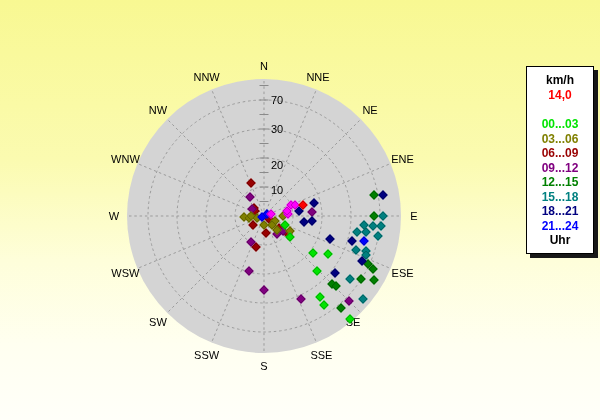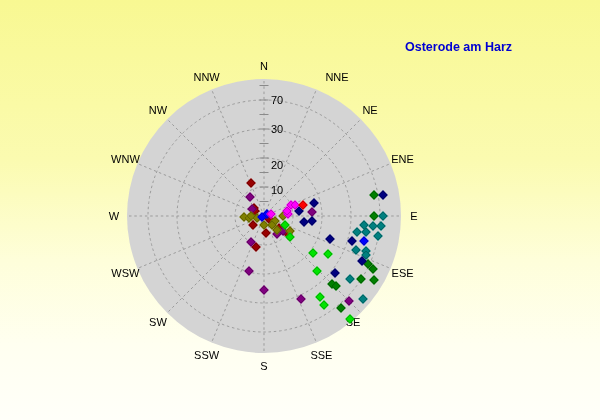--- a/index.html
+++ b/index.html
@@ -23,21 +23,20 @@
   }
   .legend .row{font-size:12px;font-weight:bold;line-height:14.5px;white-space:nowrap;}
   .legend .spacer{height:15px;}
   .summary{position:absolute;left:22px;top:374px;font-size:11.5px;color:#000;white-space:pre;}
   .copyright{position:absolute;left:22px;top:393px;font-size:8.5px;font-weight:bold;color:#0000f0;white-space:pre;}
 </style>
 </head>
 <body>
 
 <div class="screen">
-  <div class="station">Osterode am Harz</div>
 
   <div class="chart" id="chart">
       <svg width="274" height="274">
         <circle cx="137" cy="137" r="137" fill="#d4d4d4"></circle>
         <circle cx="137" cy="137" r="29" fill="none" stroke="#9b9b9b" stroke-dasharray="2.5,2.8"></circle>
         <circle cx="137" cy="137" r="58" fill="none" stroke="#9b9b9b" stroke-dasharray="2.5,2.8"></circle>
         <circle cx="137" cy="137" r="87" fill="none" stroke="#9b9b9b" stroke-dasharray="2.5,2.8"></circle>
         <circle cx="137" cy="137" r="116" fill="none" stroke="#9b9b9b" stroke-dasharray="2.5,2.8"></circle>
         <line x1="137" y1="137" x2="137" y2="0" stroke="#9b9b9b" stroke-dasharray="2.5,2.8"></line>
         <line x1="137" y1="137" x2="189.4276302340173" y2="10.428504045953716" stroke="#9b9b9b" stroke-dasharray="2.5,2.8"></line>
@@ -64,21 +63,21 @@
         <line x1="132.5" y1="35.5" x2="141.5" y2="35.5" stroke="#8a8a8a"></line>
         <line x1="132.5" y1="21" x2="141.5" y2="21" stroke="#8a8a8a"></line>
         <line x1="132.5" y1="6.5" x2="141.5" y2="6.5" stroke="#8a8a8a"></line>
       </svg>
       <div class="ringlabel" style="left: 144px; top: 111px;">10</div>
       <div class="ringlabel" style="left: 144px; top: 86px;">20</div>
       <div class="ringlabel" style="left: 144px; top: 50px;">30</div>
       <div class="ringlabel" style="left: 144px; top: 21px;">70</div>
       <div class="center0" style="left: 140px; top: 136.5px;">0</div>
       <div class="compass" style="left: 137px; top: -13px;">N</div>
-      <div class="compass" style="left: 210px; top: -1.58193px;">NNE</div>
+      <div class="compass" style="left: 191px; top: -1.58193px;">NNE</div>
       <div class="compass" style="left: 243.066px; top: 30.934px;">NE</div>
       <div class="compass" style="left: 275.582px; top: 79.5975px;">ENE</div>
       <div class="compass" style="left: 287px; top: 137px;">E</div>
       <div class="compass" style="left: 275.582px; top: 194.403px;">ESE</div>
       <div class="compass" style="left: 226px; top: 243.066px;">SE</div>
       <div class="compass" style="left: 194.403px; top: 275.582px;">SSE</div>
       <div class="compass" style="left: 137px; top: 287px;">S</div>
       <div class="compass" style="left: 79.5975px; top: 275.582px;">SSW</div>
       <div class="compass" style="left: 30.934px; top: 243.066px;">SW</div>
       <div class="compass" style="left: -1.58193px; top: 194.403px;">WSW</div>
@@ -157,14 +156,28 @@
       <div class="pt" style="left: 237.455px; top: 162.046px; background: rgb(0, 0, 255);"></div>
       <div class="pt" style="left: 140.014px; top: 135.26px; background: rgb(0, 0, 255);"></div>
       <div class="pt" style="left: 144.035px; top: 135.246px; background: rgb(255, 0, 255);"></div>
       <div class="pt" style="left: 161.267px; top: 134.877px; background: rgb(255, 0, 255);"></div>
       <div class="pt" style="left: 164.157px; top: 126.028px; background: rgb(255, 0, 255);"></div>
       <div class="pt" style="left: 167.985px; top: 126.331px; background: rgb(255, 0, 255);"></div>
       <div class="pt" style="left: 159.693px; top: 132.176px; background: rgb(255, 0, 255);"></div>
       <div class="pt" style="left: 176.027px; top: 125.809px; background: rgb(255, 0, 0);"></div>
     </div>
 
+  <div class="legend" id="legend">
+      <div class="row" style="color: rgb(0, 0, 0);">km/h</div>
+      <div class="row" style="color: rgb(255, 0, 0);">14,0</div>
+      <div class="spacer"></div>
+      <div class="row" style="color: rgb(0, 228, 0);">00...03</div>
+      <div class="row" style="color: rgb(128, 128, 0);">03...06</div>
+      <div class="row" style="color: rgb(153, 0, 0);">06...09</div>
+      <div class="row" style="color: rgb(128, 0, 128);">09...12</div>
+      <div class="row" style="color: rgb(0, 128, 0);">12...15</div>
+      <div class="row" style="color: rgb(0, 128, 128);">15...18</div>
+      <div class="row" style="color: rgb(0, 0, 128);">18...21</div>
+      <div class="row" style="color: rgb(0, 0, 255);">21...24</div>
+      <div class="row" style="color: rgb(0, 0, 0);">Uhr</div>
+    </div>
 
 </div>
 
 </body></html>

